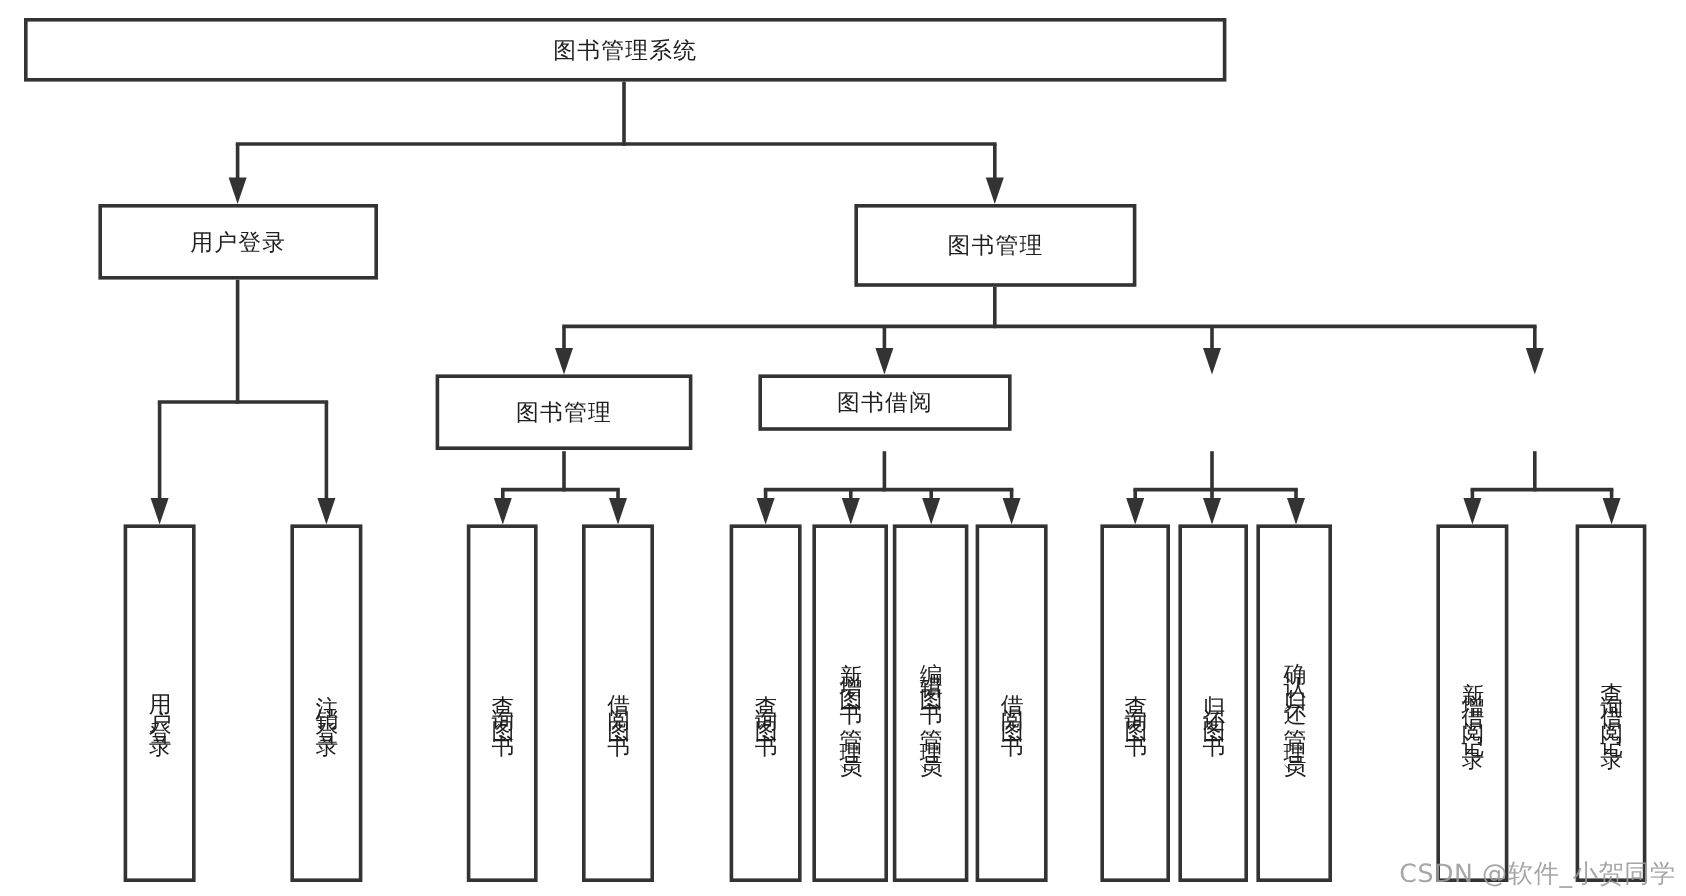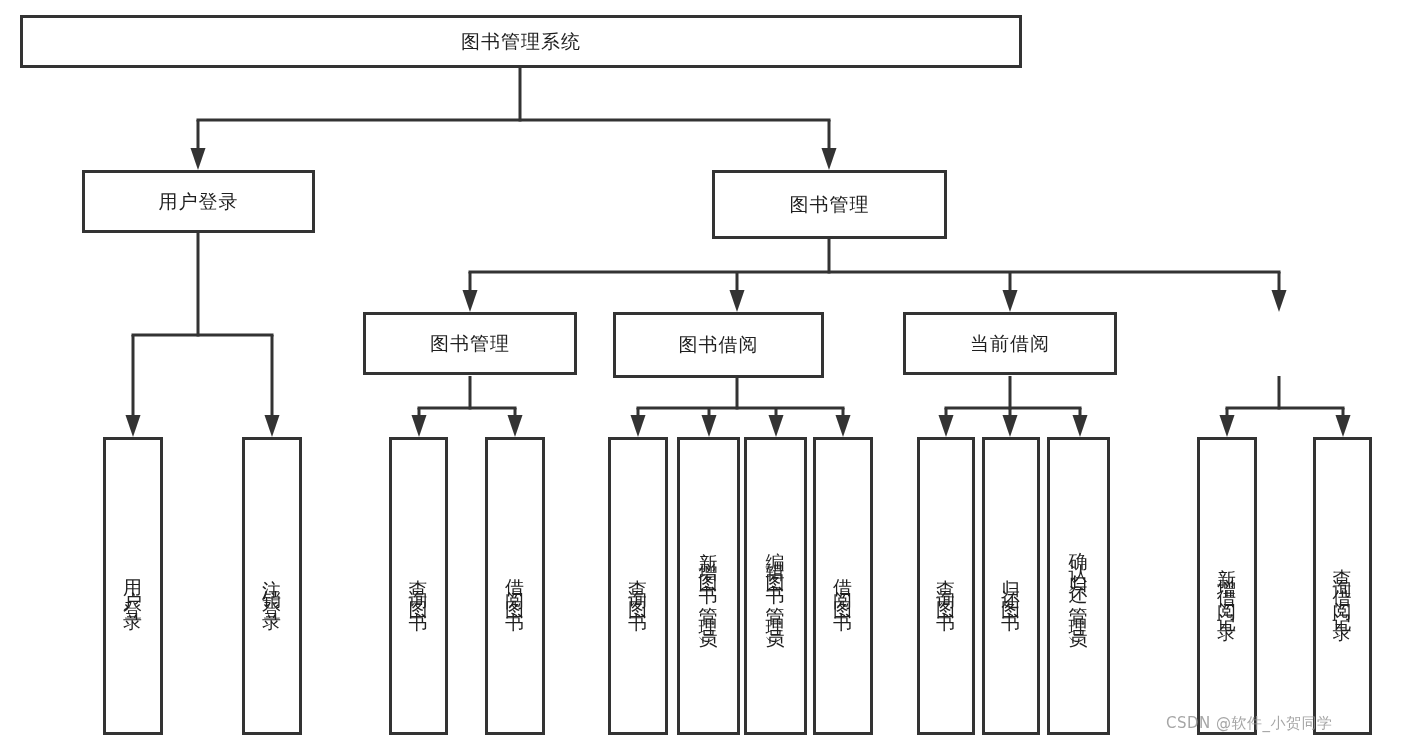--- a/index.html
+++ b/index.html
@@ -14,21 +14,21 @@
     display:flex; align-items:center; justify-content:center;
     color:#1f1f1f; z-index:2;
   }
   .lbl-h { font-size:19px; letter-spacing:1px; white-space:nowrap; }
   .lbl-v {
     writing-mode:vertical-rl; text-orientation:mixed;
     font-size:19px; letter-spacing:11px; line-height:1; white-space:nowrap;
   }
   .watermark {
     position:absolute; left:1166px; top:714px; z-index:3;
-    font-size:15px; color:rgba(154,154,154,0.88); white-space:nowrap;
+    font-size:21px; color:rgba(154,154,154,0.88); white-space:nowrap;
     letter-spacing:0.5px;
   }
 </style>
 </head>
 <body>
 
 <div class="canvas">
 
   <svg class="connectors" viewBox="0 0 1405 747" stroke="#333333" stroke-width="3" fill="#333333">
 
@@ -113,25 +113,22 @@
   <div class="node" style="left:82px;top:170px;width:233px;height:63px">
     <span class="lbl-h">用户登录</span>
   </div>
   <div class="node" style="left:712px;top:170px;width:235px;height:69px">
     <span class="lbl-h">图书管理</span>
   </div>
 
   <div class="node" style="left:363px;top:312px;width:214px;height:63px">
     <span class="lbl-h">图书管理</span>
   </div>
-  <div class="node" style="left:613px;top:312px;width:211px;height:66px">
+  <div class="node" style="left:632px;top:312px;width:211px;height:47px">
     <span class="lbl-h">图书借阅</span>
-  </div>
-  <div class="node" style="left:903px;top:312px;width:214px;height:63px">
-    <span class="lbl-h">当前借阅</span>
   </div>
 
   <div class="node" style="left:103px;top:437px;width:60px;height:298px">
     <span class="lbl-v">用户登录</span>
   </div>
   <div class="node" style="left:242px;top:437px;width:60px;height:298px">
     <span class="lbl-v">注销登录</span>
   </div>
 
   <div class="node" style="left:389px;top:437px;width:59px;height:298px">

